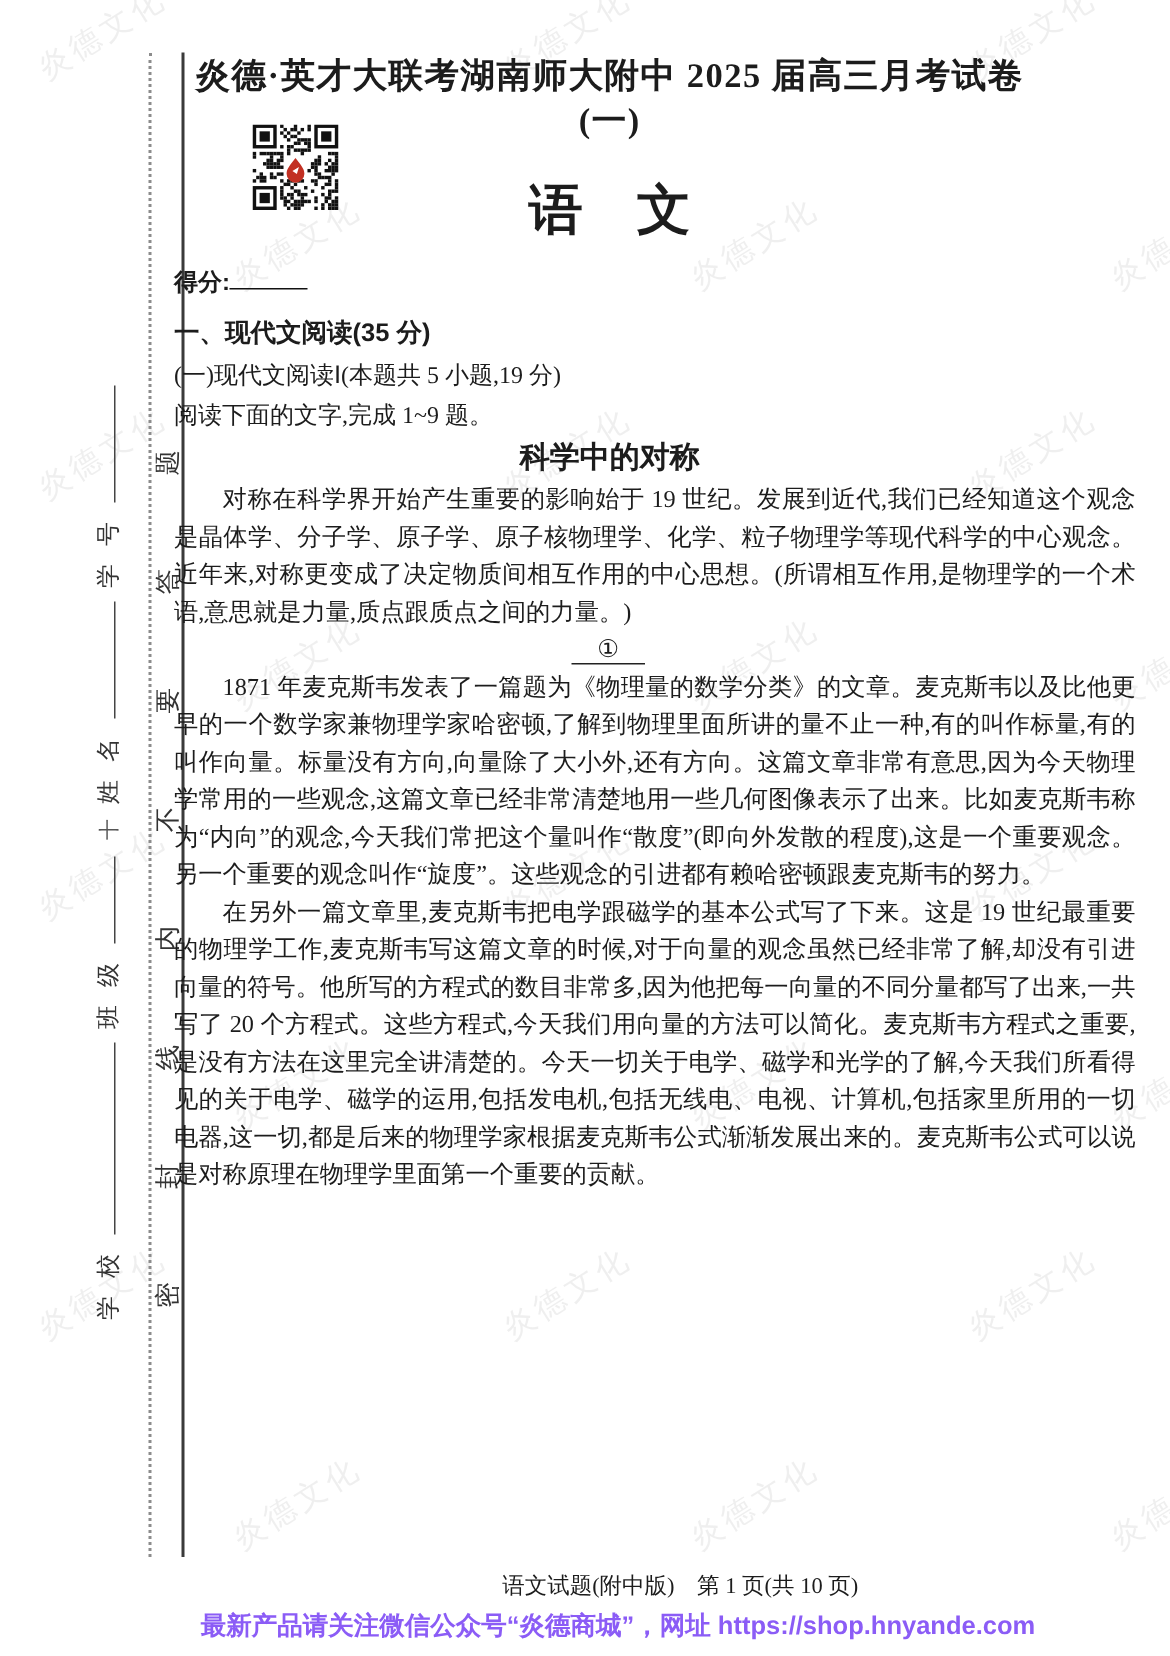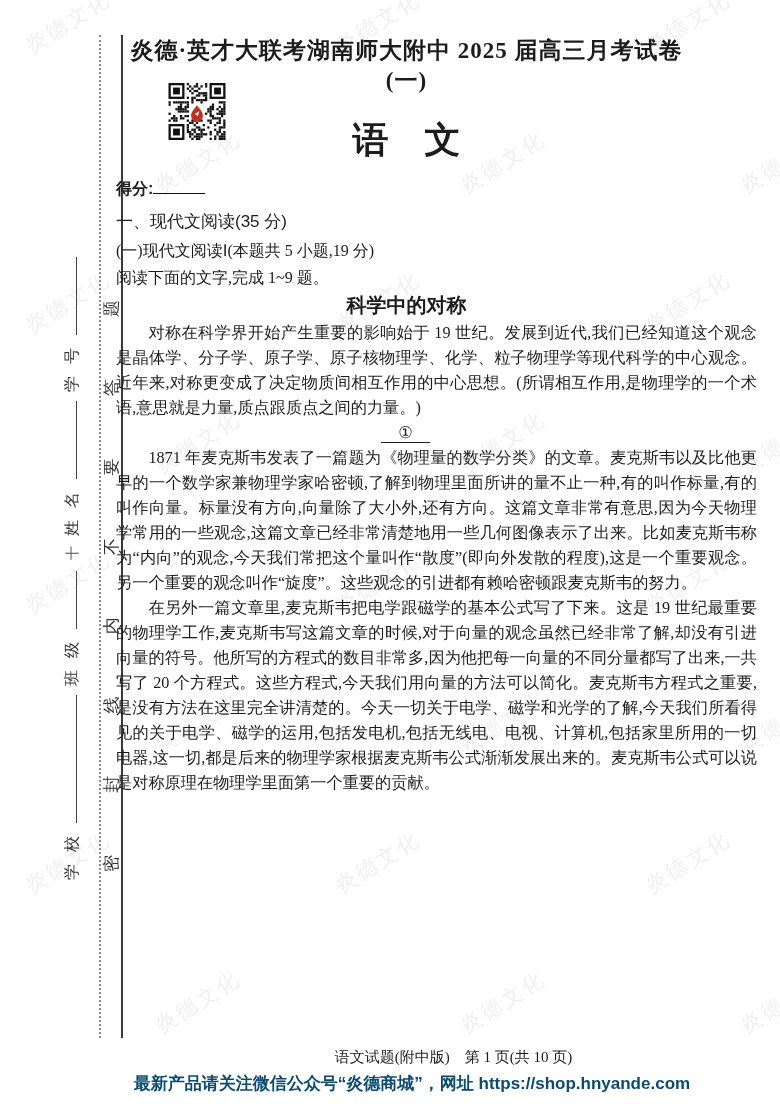--- a/index.html
+++ b/index.html
@@ -26,39 +26,39 @@
   
   .content{position:absolute;left:116px;top:0;width:641px;}
   .center-off{text-align:center;padding-right:60px;}
   .title{margin:36px 0 0 0;font-size:23px;font-weight:bold;letter-spacing:1px;line-height:30px;}
   .subject{margin-top:26px;font-size:36px;font-weight:bold;line-height:36px;
            font-family:"Liberation Sans",sans-serif;}
   .exam-info{margin-top:12px;font-size:16px;line-height:23px;}
   .score-row{margin-top:20px;padding-right:63px;font-size:16px;line-height:22px;}
   .score-label{font-weight:bold;font-family:"Liberation Sans",sans-serif;}
   .score-line{display:inline-block;width:52px;height:14px;border-bottom:1.5px solid #111;}
-  .sec-head{margin-top:10px;font-size:17px;font-weight:normal;line-height:24px;
+  .sec-head{margin-top:10px;font-size:17px;font-weight:bold;line-height:24px;
             font-family:"Liberation Sans",sans-serif;}
   .sub-head{margin-top:5px;font-size:16px;line-height:24px;}
   .instruction{margin-top:3px;font-size:16px;line-height:24px;}
   .article-title{margin-top:3px;font-size:20px;font-weight:bold;line-height:25px;
                  font-family:"Liberation Sans",sans-serif;}
   .article{margin-top:3px;font-size:16.2px;line-height:25px;text-align:justify;}
   .article p{margin:0;text-indent:2em;}
   .blank{border-bottom:1px solid #222;padding:0 11px;}
   .divider{text-align:center;padding-right:62px;text-indent:0;}
   .divider-inner{border-bottom:1px solid #222;padding:0 17px;}
   
   .qr{position:absolute;left:166px;top:83px;width:62px;height:57px;}
   
   .page-footer{position:absolute;top:1048px;left:133px;width:641px;text-align:center;
                padding-right:60px;font-size:15px;color:#1c1c1c;}
   .promo{position:absolute;top:1072px;left:0;width:780px;text-align:center;
          padding-left:44px;box-sizing:border-box;font-size:17px;font-weight:bold;
-         font-family:"Liberation Sans",sans-serif;color:#0c4a6e;}
+         font-family:"Liberation Sans",sans-serif;color:#8b5cf6;}
 </style>
 </head>
 <body>
 
 <div class="page">
 
   <div id="wmLayer">
       <span class="wm" style="left: 20px; top: 8px;">炎德文化</span>
       <span class="wm" style="left: 330px; top: 8px;">炎德文化</span>
       <span class="wm" style="left: 640px; top: 8px;">炎德文化</span>

